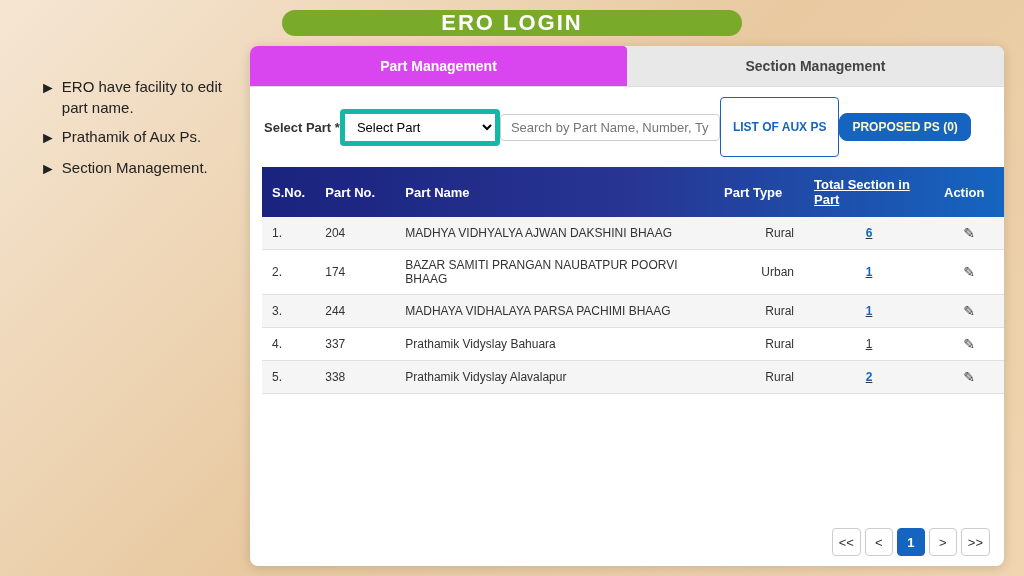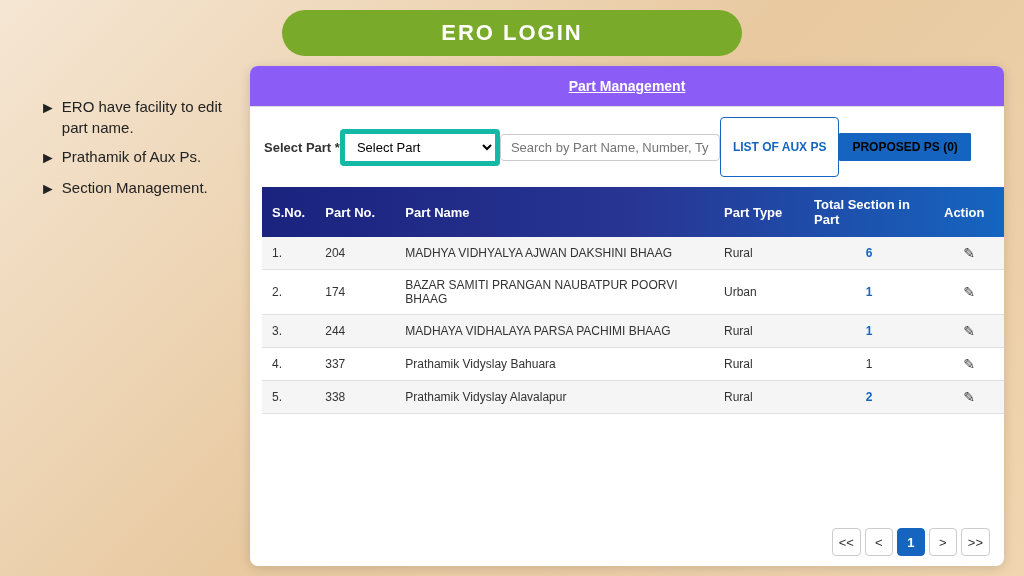--- a/index.html
+++ b/index.html
@@ -12,21 +12,21 @@
       display: flex;
       flex-direction: column;
       align-items: center;
     }
 
     
     .header-bar {
       margin-top: 10px;
       background: #7aaa2a;
       border-radius: 30px;
-      padding: 10px 80px;
+      padding: 0 80px;
       color: white;
       font-size: 22px;
       font-weight: bold;
       letter-spacing: 2px;
       min-width: 460px;
       text-align: center;
     }
 
     
     .main-layout {
@@ -78,24 +78,23 @@
     }
     .tab {
       flex: 1;
       padding: 12px;
       text-align: center;
       font-size: 14px;
       font-weight: bold;
       cursor: pointer;
     }
     .tab-active {
-      background: #8b5cf6;
+      background: #d946ef;
       color: white;
       border-radius: 4px 4px 0 0;
-      text-decoration: underline;
     }
     .tab-inactive {
       background: #e8e8e8;
       color: #444;
     }
 
     
     .filter-row {
       display: flex;
       align-items: center;
@@ -132,23 +131,23 @@
       border-radius: 4px;
       background: white;
       color: #1565c0;
       cursor: pointer;
     }
     .btn-proposed {
       padding: 6px 12px;
       font-size: 12px;
       font-weight: bold;
       border: 1px solid #1565c0;
-      border-radius: 1px;
+      border-radius: 8px;
       background: #1565c0;
-      color: #000000;
+      color: #fef9c3;
       cursor: pointer;
     }
 
     
     .data-table {
       width: 100%;
       border-collapse: collapse;
       font-size: 13px;
     }
     .data-table thead tr {
@@ -212,22 +211,22 @@
     .page-btn-active {
       background: #1565c0;
       color: white;
       border-color: #1565c0;
       font-weight: bold;
     }
 
     .col-sno { width: 50px; }
     .col-partno { width: 80px; }
     .col-partname { width: auto; }
-    .col-parttype { width: 90px; }
-    .col-totalsection { width: 130px; text-align: center; }
+    .col-parttype { width: 90px; text-align: right; }
+    .col-totalsection { width: 130px; text-align: center; text-decoration: underline; }
     .col-action { width: 70px; text-align: center; }
   </style>
 </head>
 <body>
 
 <div class="header-bar">ERO LOGIN</div>
 
 <div class="main-layout">
 
   <div class="left-panel">
@@ -242,20 +241,21 @@
     <div class="bullet-item">
       <span class="bullet-arrow">►</span>
       <span>Section Management.</span>
     </div>
   </div>
 
   <div class="main-card">
 
     <div class="tabs-row">
       <div class="tab tab-active">Part Management</div>
+      <div class="tab tab-inactive">Section Management</div>
     </div>
 
     <div class="filter-row">
       <span class="filter-label">Select Part *</span>
       <select class="filter-select">
         <option>Select Part</option>
       </select>
       <input class="search-input" type="text" placeholder="Search by Part Name, Number, Type" style="">
       <button class="btn-aux">LIST OF AUX PS</button>
       <button class="btn-proposed">PROPOSED PS (0)</button>

